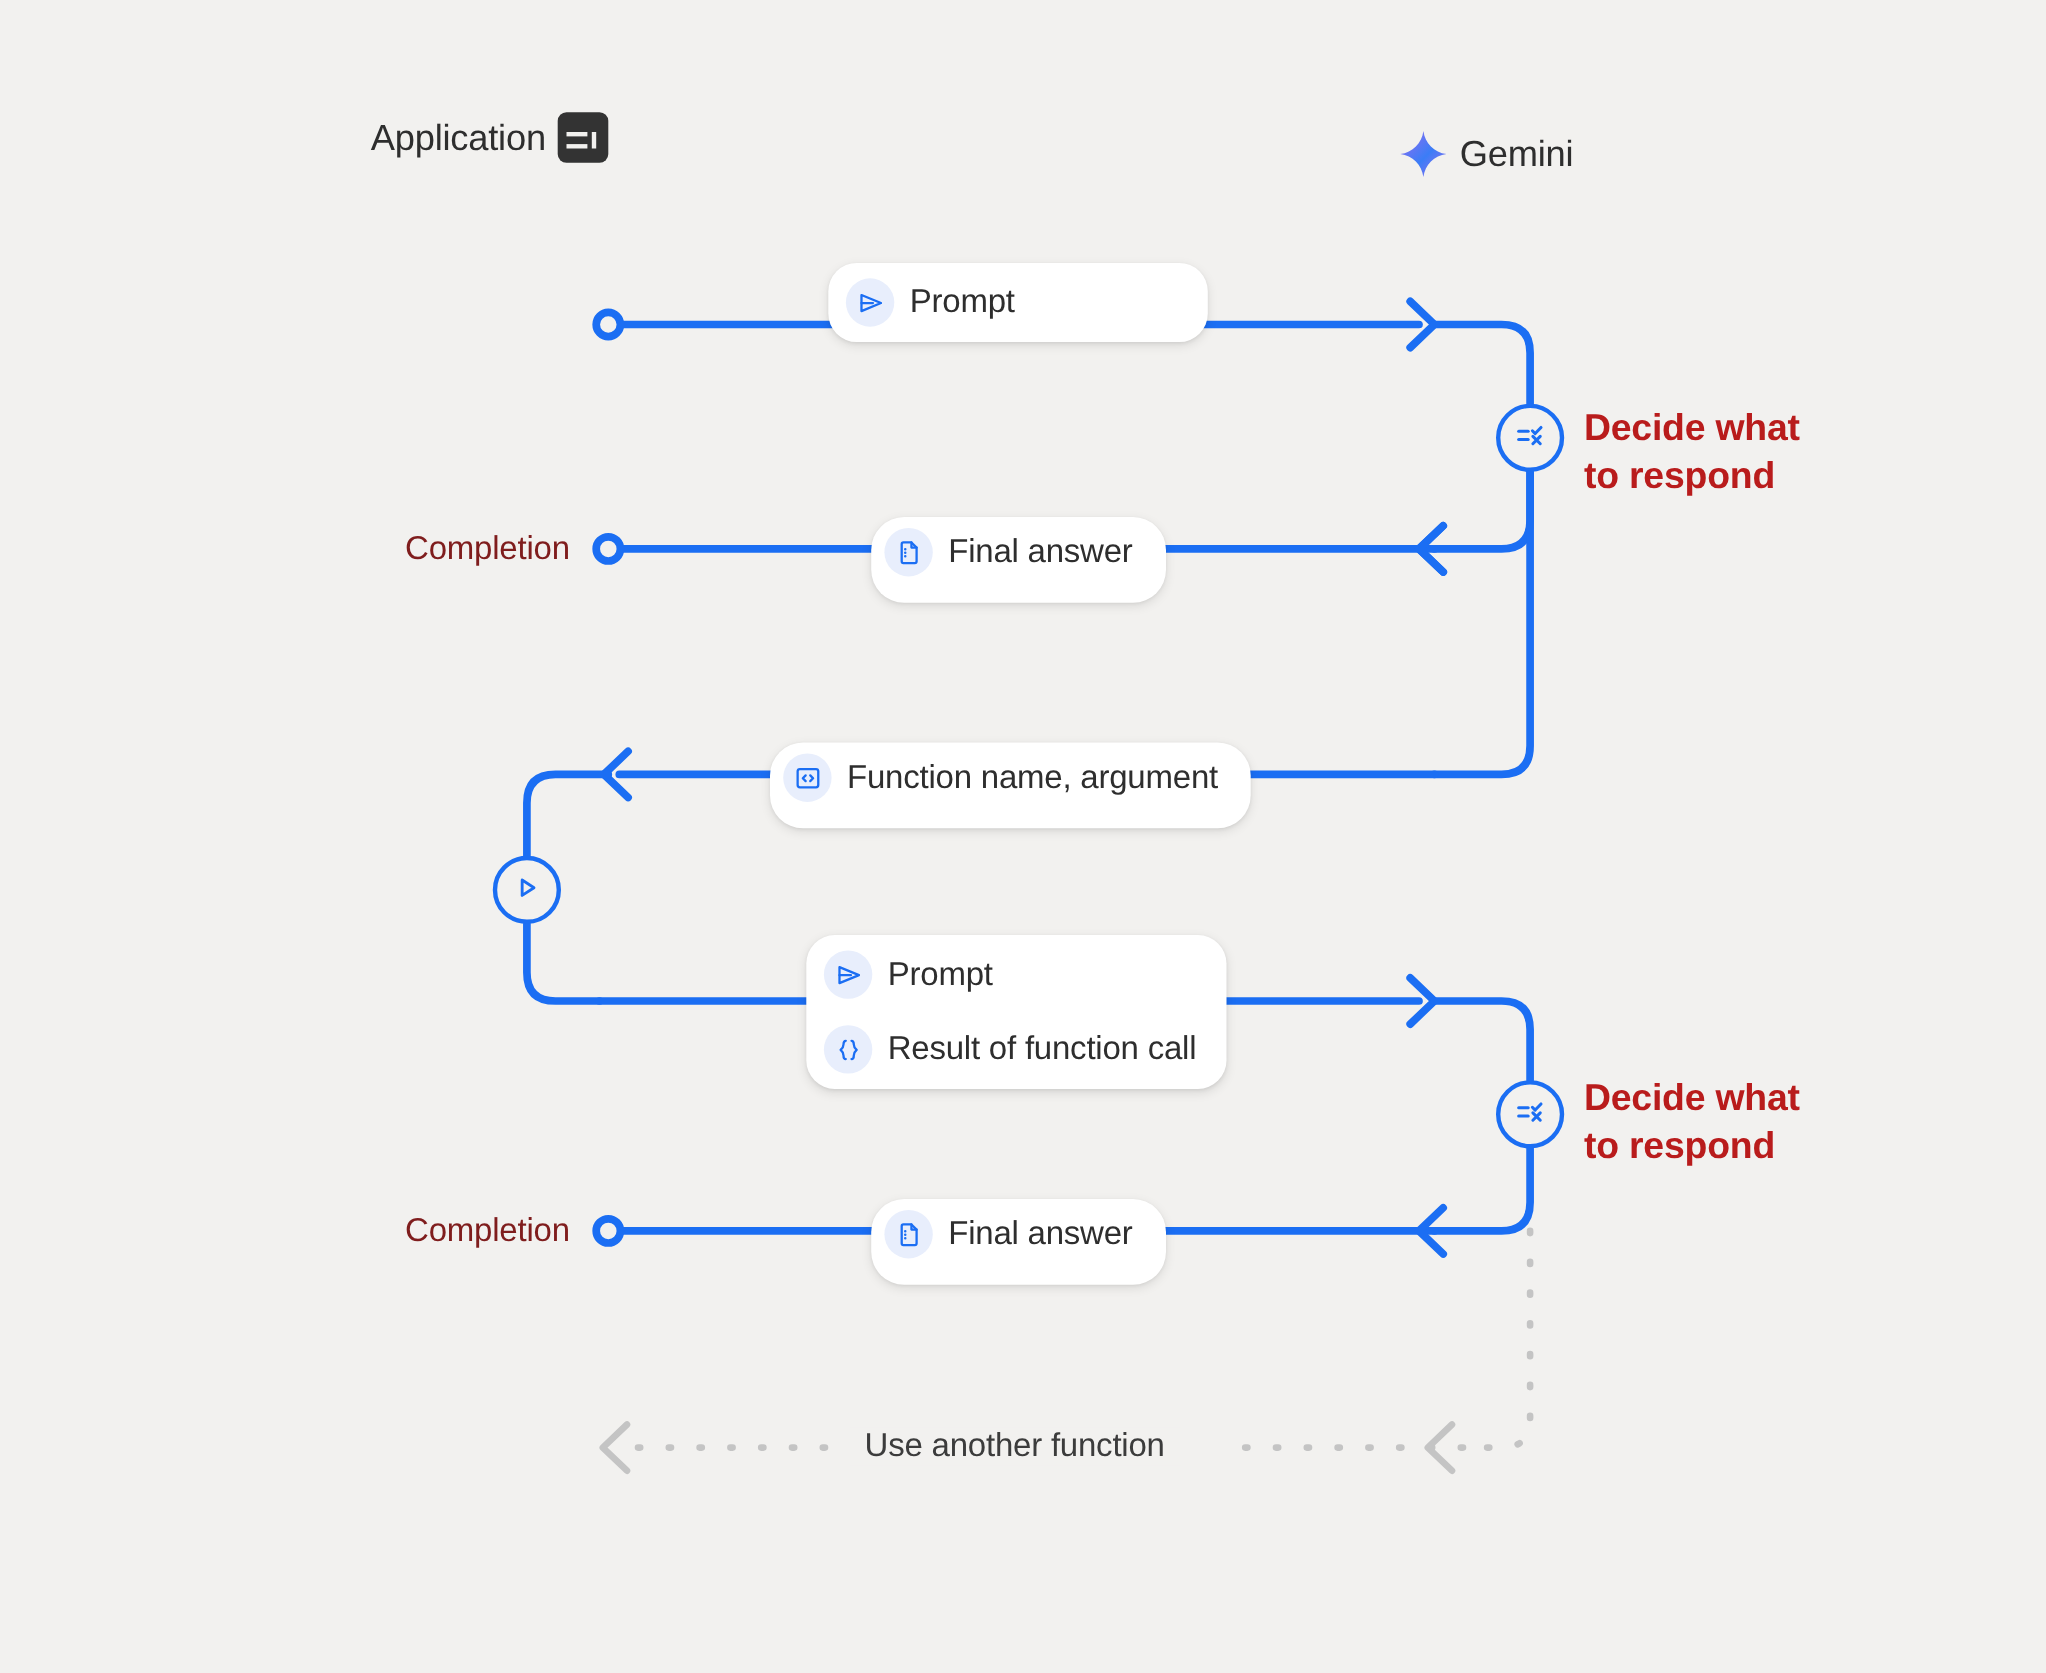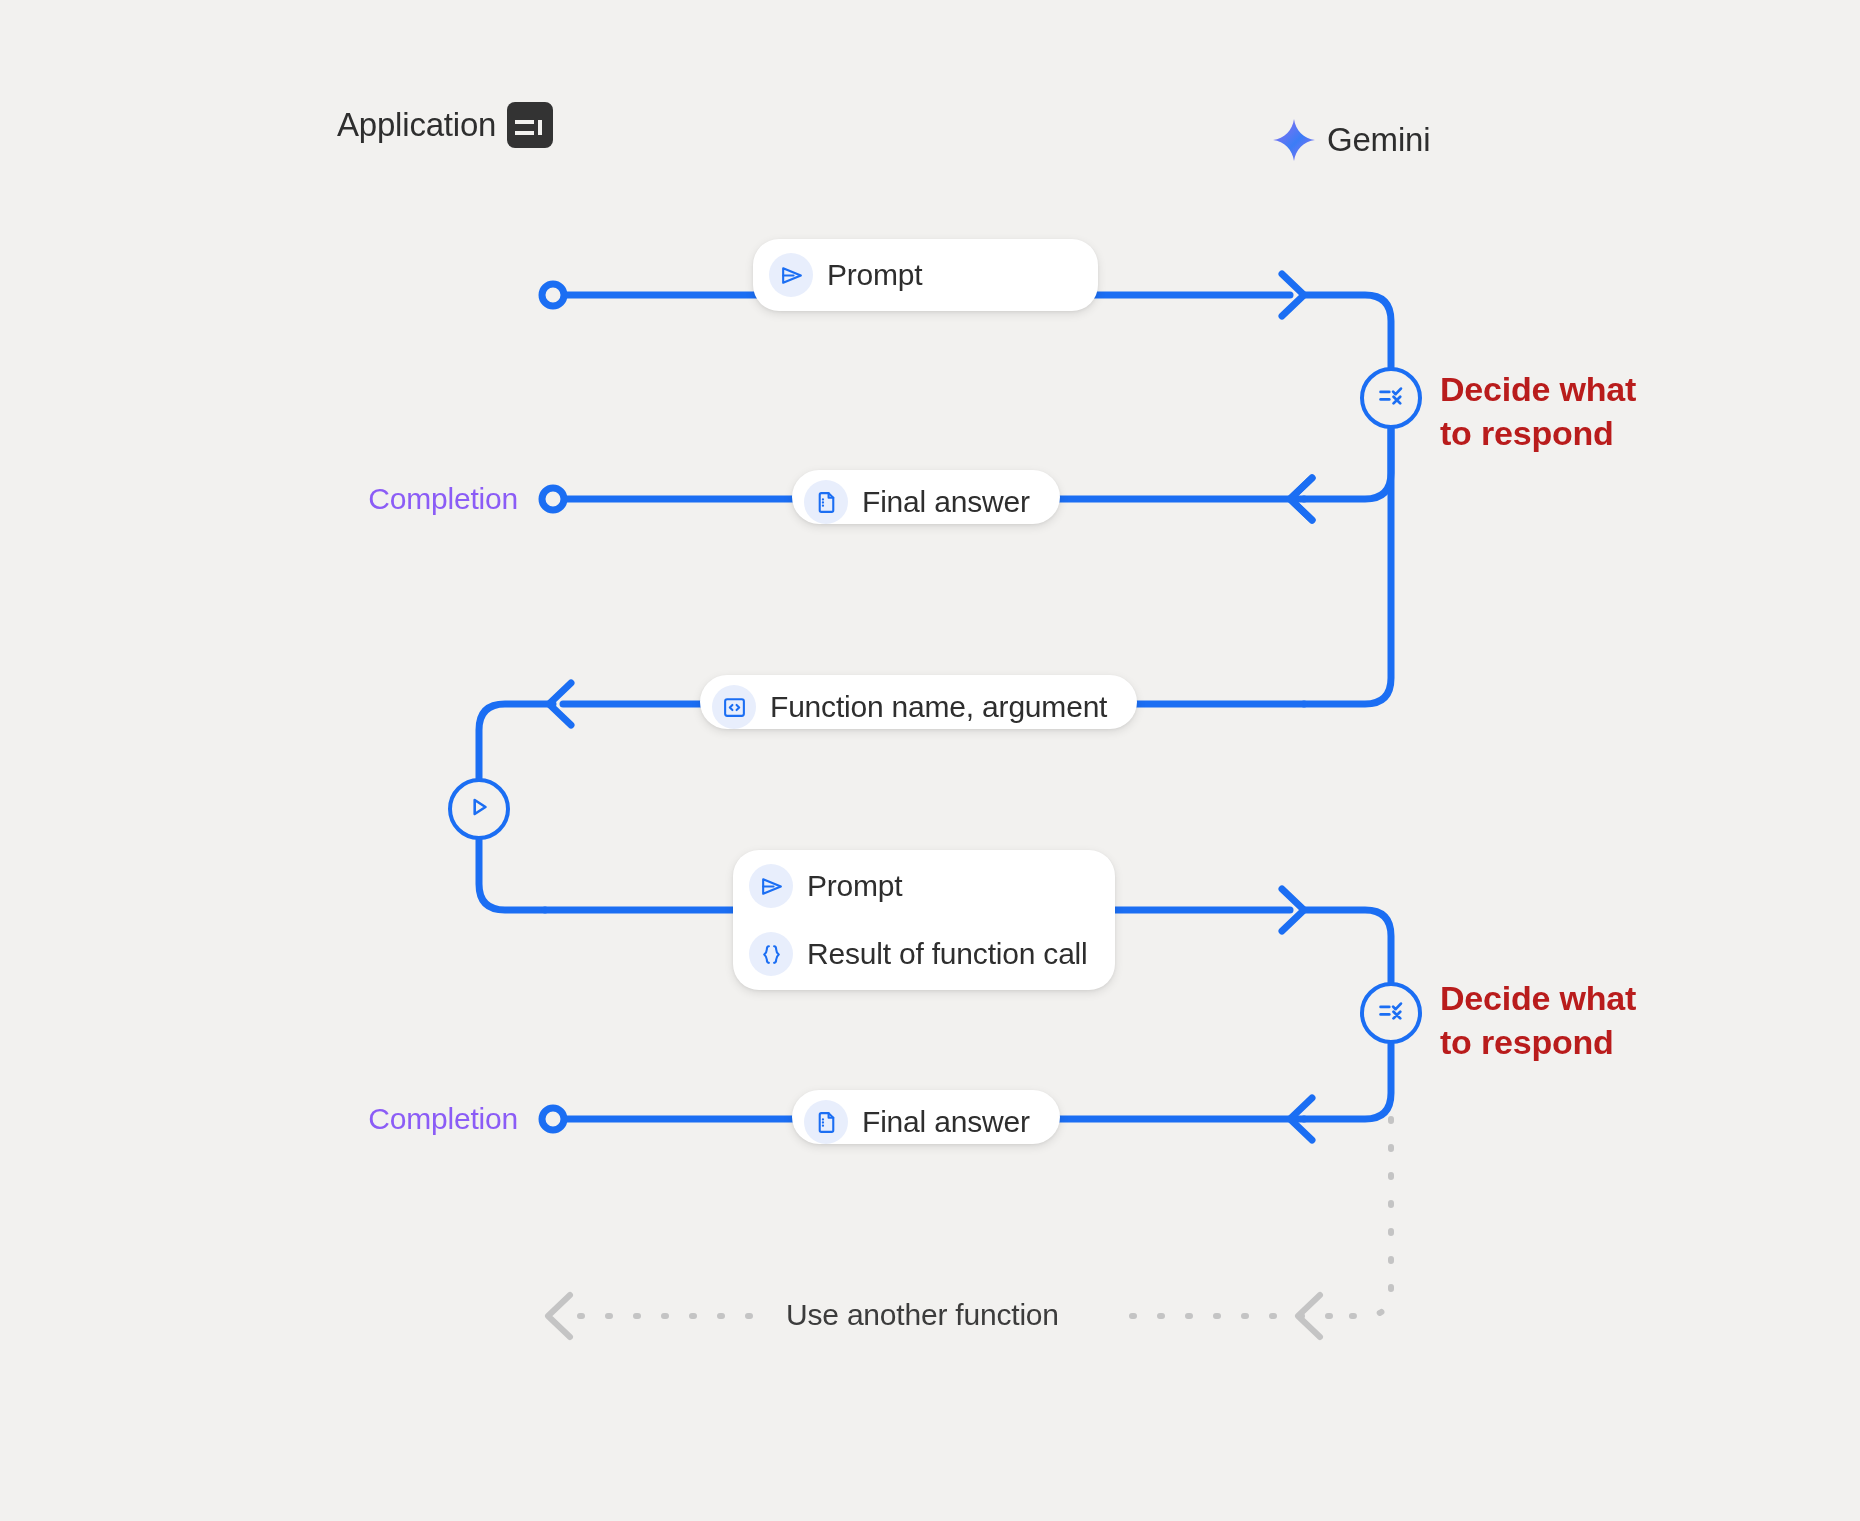--- a/index.html
+++ b/index.html
@@ -81,21 +81,21 @@
     border-radius: 26px;
     box-shadow: 0 3px 10px rgba(0,0,0,0.10), 0 1px 3px rgba(0,0,0,0.06);
     padding: 14px 26px 14px 16px;
     display: flex;
     flex-direction: column;
     gap: 24px;
     box-sizing: border-box;
   }
   .card.single {
     border-radius: 30px;
-    padding: 10px 30px 0 12px;
+    padding: 10px 30px 24px 12px;
   }
   .crow {
     display: flex;
     align-items: center;
     gap: 14px;
     white-space: nowrap;
   }
   .crow .label {
     font-size: 30px;
     color: #2e2e2e;
@@ -119,21 +119,21 @@
     font-size: 34px;
     font-weight: bold;
     line-height: 1.28;
     letter-spacing: -0.2px;
     white-space: pre-line;
   }
   .annot.right { text-align: left; }
   .annot.left  { text-align: right; }
   .side-label {
     position: absolute;
-    color: #8b5cf6;
+    color: #7f1d1d;
     font-size: 30px;
     letter-spacing: -0.2px;
     white-space: nowrap;
     text-align: right;
   }
   .loop-label {
     position: absolute;
     color: #3c3c3c;
     font-size: 30px;
     letter-spacing: -0.2px;

